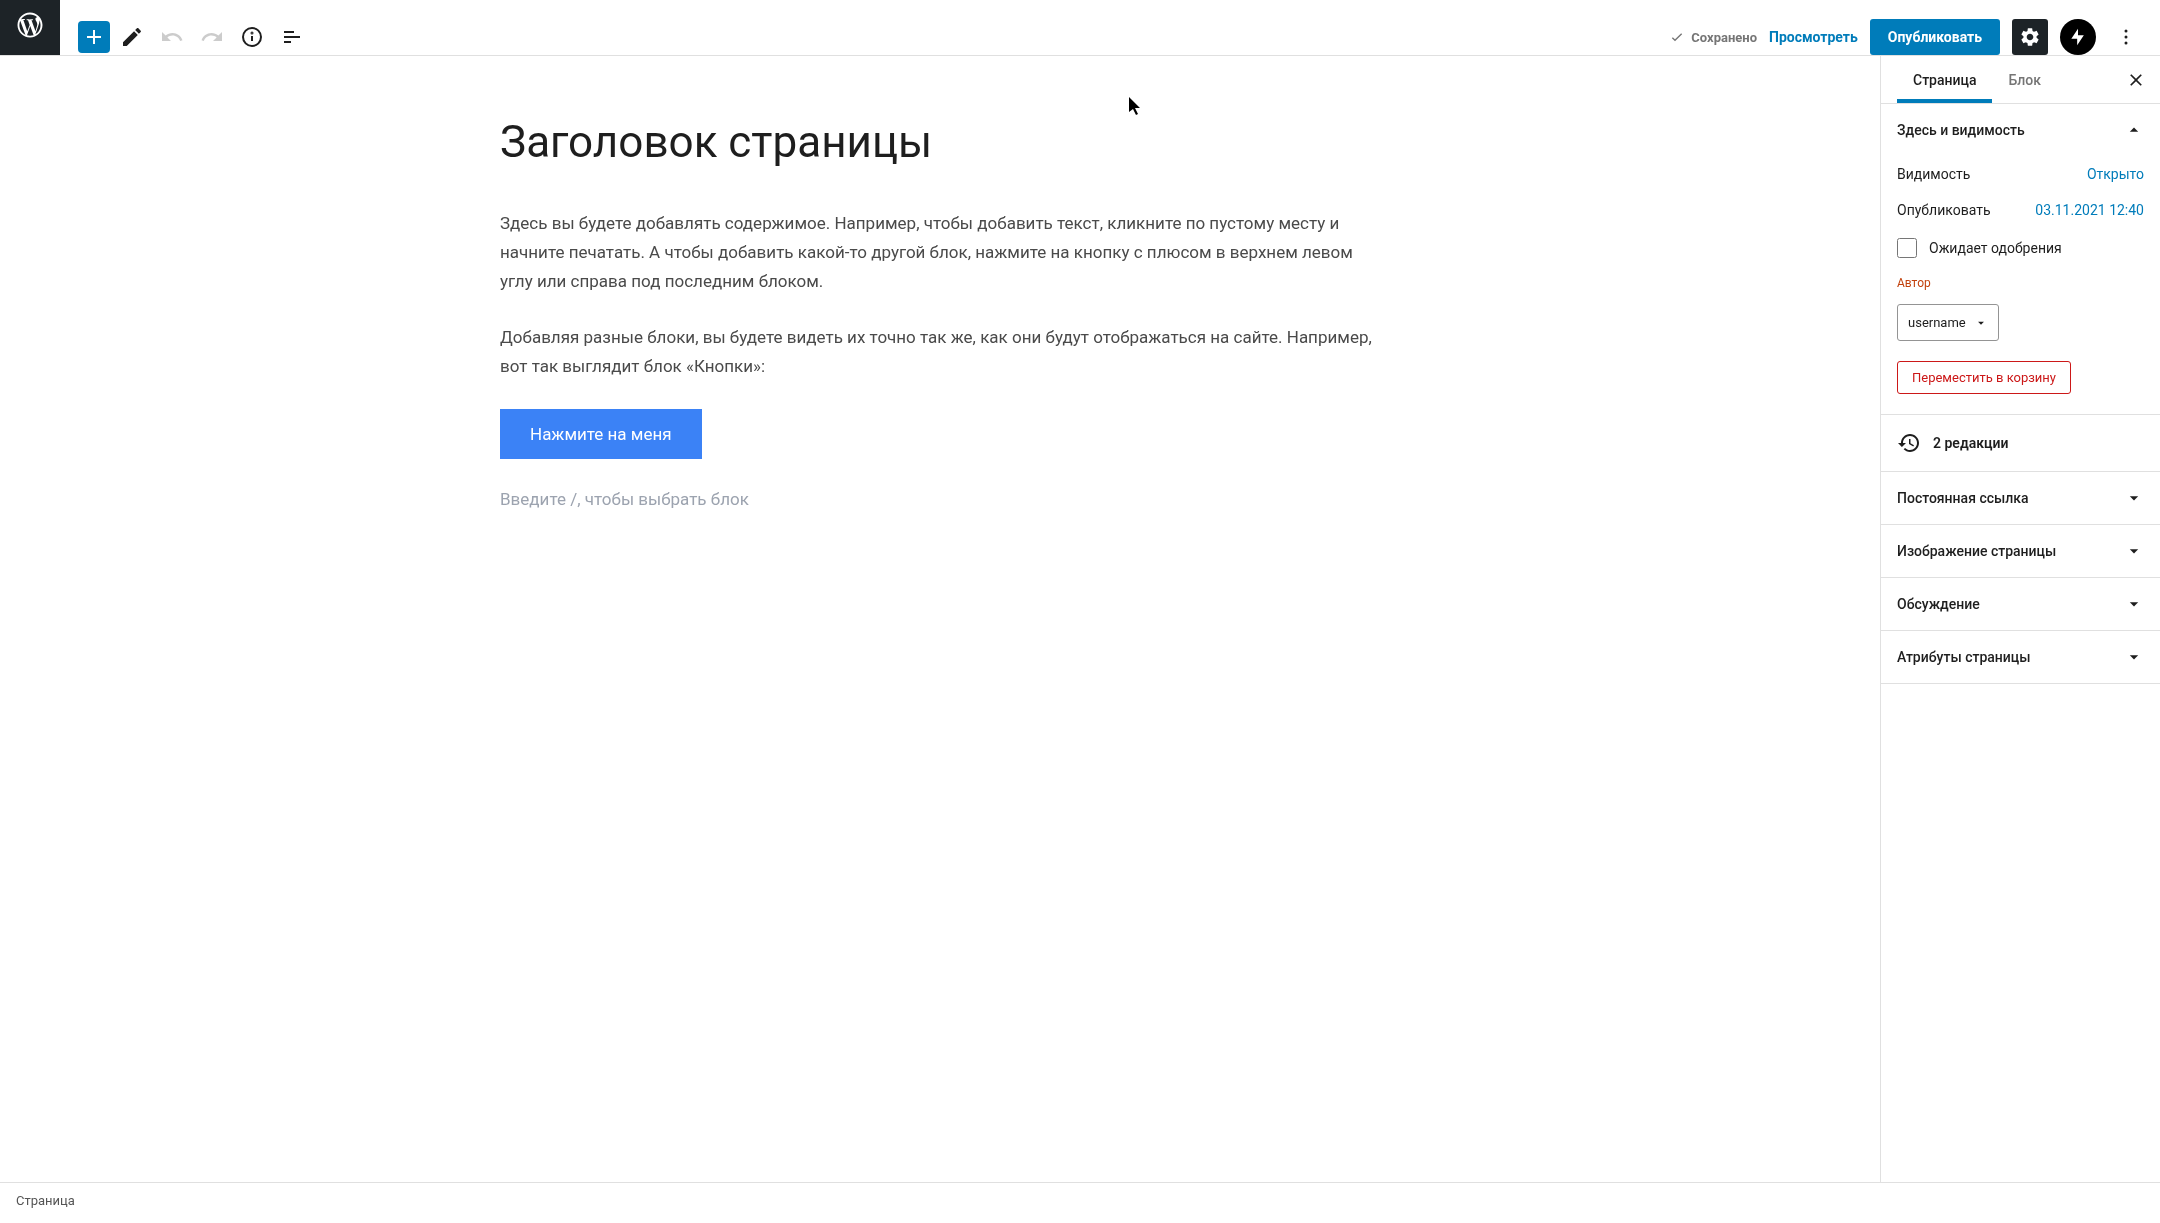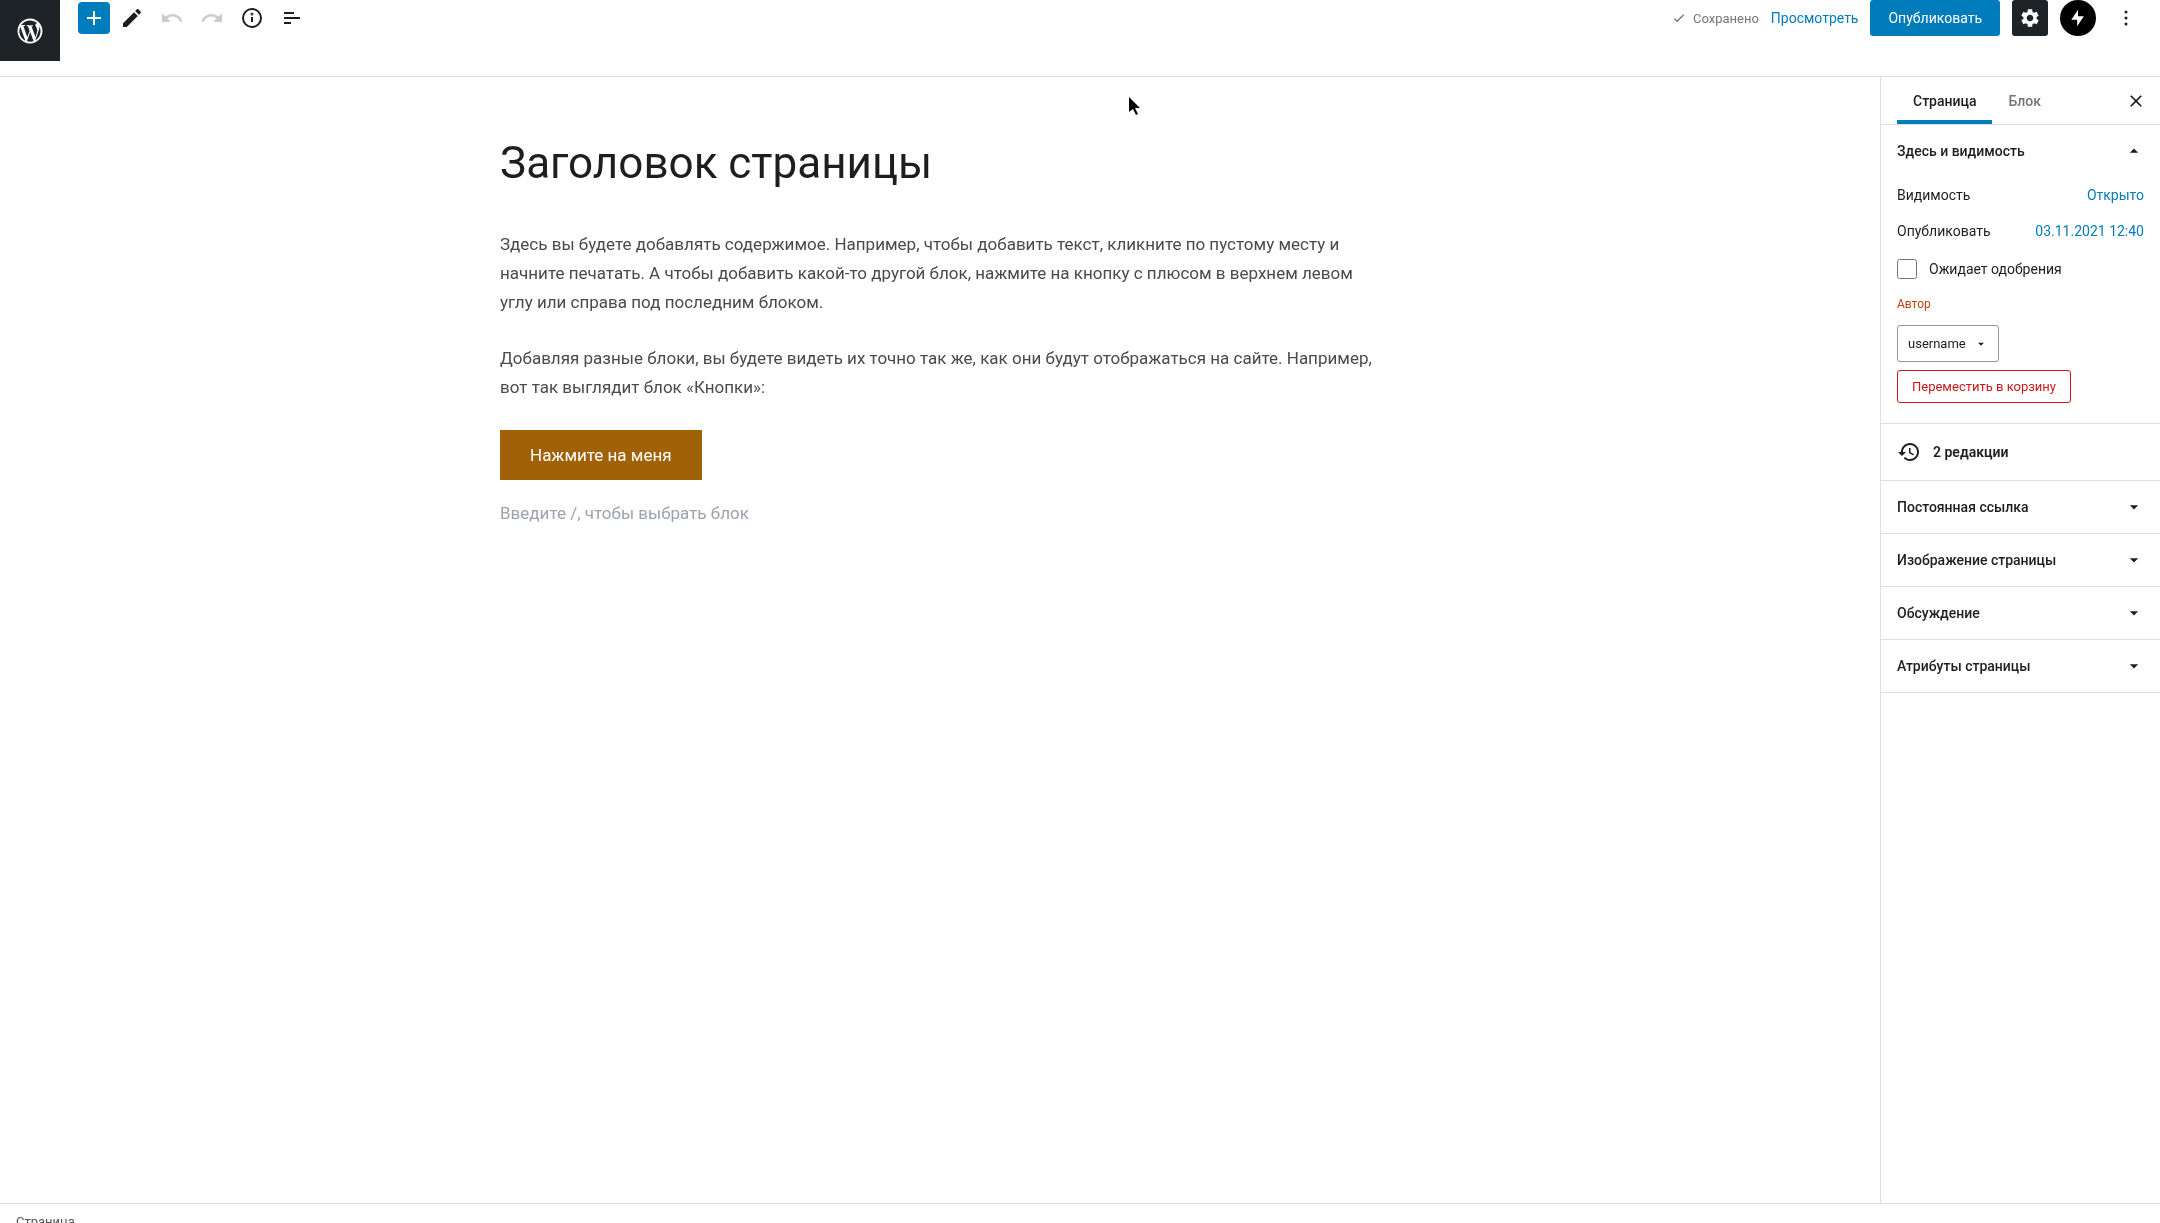--- a/index.html
+++ b/index.html
@@ -1,38 +1,38 @@
 <!DOCTYPE html>
 <html><head>
   <meta charset="utf-8">
   <style>
     * { margin: 0; padding: 0; box-sizing: border-box; }
     body { font-family: -apple-system, BlinkMacSystemFont, "Segoe UI", Roboto, sans-serif; font-size: 13px; color: #1e1e1e; background: #fff; }
     
-    .toolbar { height: 77px; border-bottom: 1px solid #e0e0e0; display: flex; align-items: flex-start; padding: 0 8px 0 0; }
+    .toolbar { height: 56px; border-bottom: 1px solid #e0e0e0; display: flex; align-items: flex-end; padding: 0 8px 0 0; font-weight: bold; }
     .wp-logo { width: 60px; height: 61px; background: #1d2327; display: flex; align-items: center; justify-content: center; margin-right: 8px; }
     .wp-logo svg { fill: #fff; width: 30px; height: 30px; }
     .tool-group { display: flex; align-items: center; gap: 4px; padding-left: 10px; }
     .icon-btn { width: 36px; height: 36px; display: flex; align-items: center; justify-content: center; border-radius: 4px; cursor: pointer; }
     .icon-btn.primary { background: #007cba; color: #fff; width: 32px; height: 32px; }
     .icon-btn svg { width: 24px; height: 24px; }
     .toolbar-right { margin-left: auto; display: flex; align-items: center; gap: 12px; padding-right: 8px; }
     .saved-status { display: flex; align-items: center; gap: 6px; color: #757575; }
     .link-btn { color: #007cba; font-size: 14px; cursor: pointer; }
     .publish-btn { background: #007cba; color: #fff; padding: 10px 18px; border-radius: 3px; font-size: 14px; cursor: pointer; }
     .square-btn { width: 36px; height: 36px; display: flex; align-items: center; justify-content: center; border-radius: 3px; cursor: pointer; }
     .square-btn.dark { background: #1d2327; color: #fff; }
     .square-btn.round { background: #000; border-radius: 50%; color: #fff; }
     
     .main-area { display: flex; height: calc(100vh - 61px - 36px); }
     .editor { flex: 1; background: #fff; padding: 20px; overflow: auto; }
     .editor-content { max-width: 1000px; background: #fff; min-height: 100%; padding: 40px 60px; margin: 0 auto; }
     .page-title { font-size: 44px; font-weight: 400; color: #1e1e1e; margin-bottom: 40px; line-height: 1.2; }
     .content-para { font-size: 17px; line-height: 1.7; color: #4a4a4a; margin-bottom: 28px; }
-    .btn-block { background: #a16207; color: #fff; padding: 15px 30px; font-size: 17px; display: inline-block; margin-bottom: 23px; }
+    .btn-block { background: #3b82f6; color: #fff; padding: 15px 30px; font-size: 17px; display: inline-block; margin-bottom: 30px; }
     .placeholder-text { font-size: 17px; color: #9ca3af; }
     
     .sidebar { width: 280px; border-left: 1px solid #e0e0e0; background: #fff; overflow-y: auto; }
     .sidebar-tabs { display: flex; border-bottom: 1px solid #e0e0e0; padding-left: 16px; position: relative; height: 48px; align-items: center; }
     .sidebar-tab { padding: 14px 16px; font-size: 14px; font-weight: 500; cursor: pointer; color: #757575; position: relative; }
     .sidebar-tab.active { color: #1e1e1e; }
     .sidebar-tab.active::after { content: ''; position: absolute; bottom: -1px; left: 0; right: 0; height: 4px; background: #007cba; }
     .close-sidebar { position: absolute; right: 12px; top: 12px; width: 24px; height: 24px; cursor: pointer; display: flex; align-items: center; justify-content: center; }
     
     .panel { border-bottom: 1px solid #e0e0e0; }
@@ -42,21 +42,21 @@
     .panel-row .label { color: #1e1e1e; }
     .panel-row .value-link { color: #007cba; cursor: pointer; }
     
     .checkbox-row { display: flex; align-items: center; gap: 12px; padding: 10px 0; font-size: 14px; }
     .checkbox-row input { width: 20px; height: 20px; }
     
     .author-section { padding: 8px 0; }
     .author-label { font-size: 12px; color: #c2410c; margin-bottom: 14px; }
     .author-select { padding: 10px 10px; border: 1px solid #949494; border-radius: 3px; background: #fff; font-size: 13px; display: inline-flex; align-items: center; gap: 8px; cursor: pointer; }
     
-    .trash-btn { display: inline-block; padding: 8px 14px; border: 1px solid #cc1818; color: #cc1818; border-radius: 3px; font-size: 13px; margin: 0 0 4px; cursor: pointer; }
+    .trash-btn { display: inline-block; padding: 8px 14px; border: 1px solid #cc1818; color: #cc1818; border-radius: 3px; font-size: 13px; margin: 12px 0 4px; cursor: pointer; }
     
     .revisions { padding: 16px; display: flex; align-items: center; gap: 12px; border-bottom: 1px solid #e0e0e0; cursor: pointer; }
     .revisions svg { width: 24px; height: 24px; }
     .revisions-text { font-weight: 600; font-size: 14px; }
     
     .chevron { display: inline-flex; }
     .chevron svg { width: 20px; height: 20px; }
     
     .footer { height: 36px; border-top: 1px solid #e0e0e0; padding: 8px 16px; display: flex; align-items: center; font-size: 13px; color: #555; }
     

